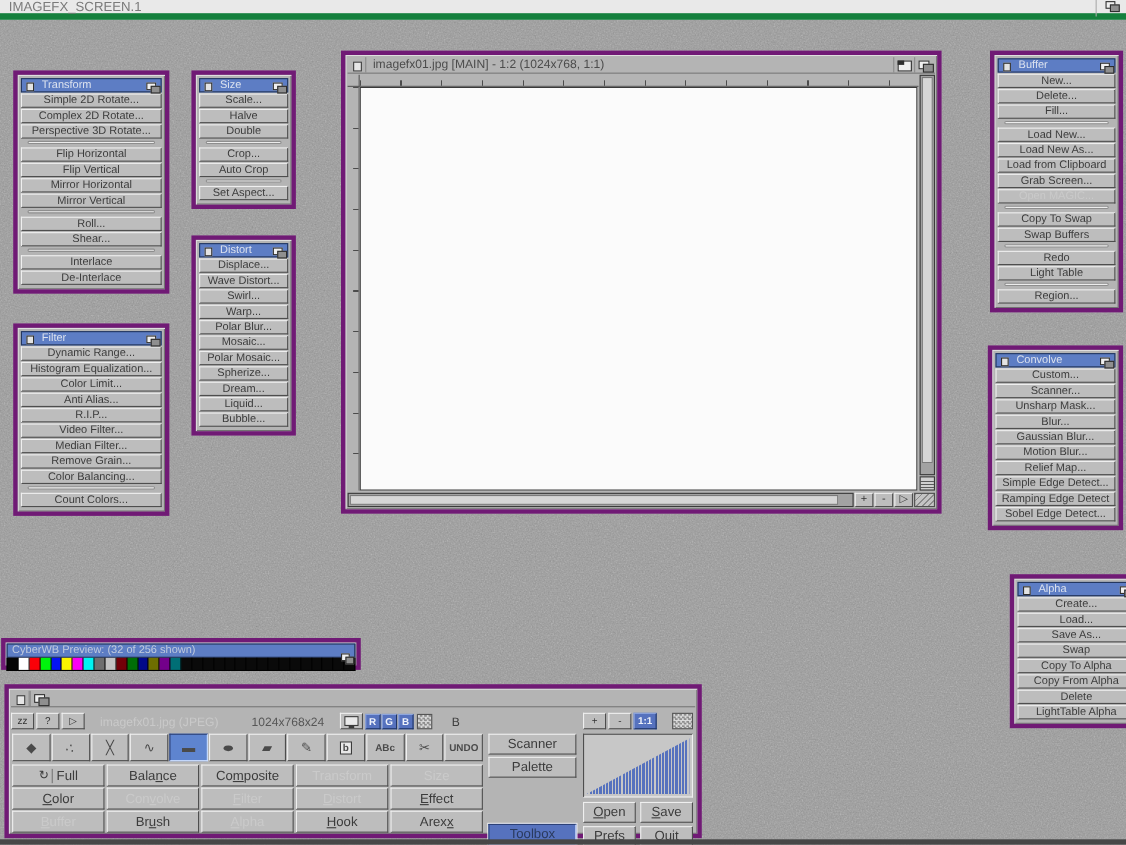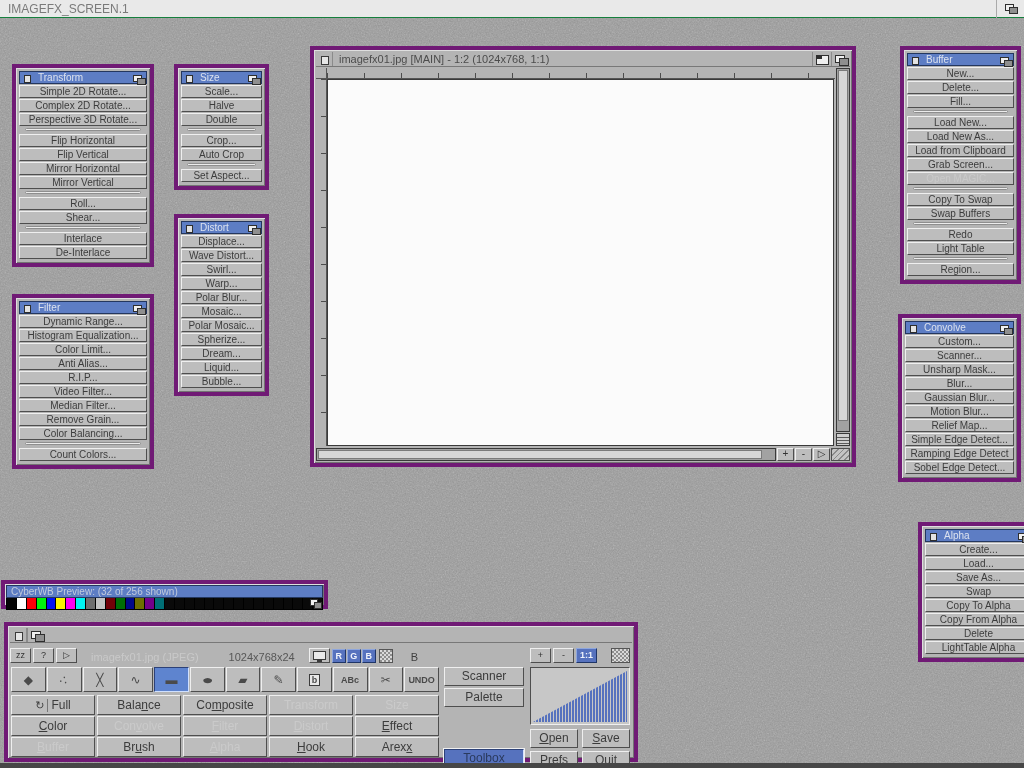--- a/index.html
+++ b/index.html
@@ -2,21 +2,21 @@
 <html><head>
 <meta charset="utf-8">
 <style>
   *{box-sizing:border-box;margin:0;padding:0;}
   html,body{width:1024px;height:768px;overflow:hidden;}
   body{position:relative;background:#9b9b9b;font-family:"Liberation Sans",sans-serif;}
   .bgsvg{position:absolute;left:0;top:0;z-index:0;}
 
   
   .screenbar{position:absolute;left:0;top:0;width:1024px;height:18px;background:#e9e9e9;
-    border-bottom:1px solid #15803d;z-index:6;display:flex;align-items:center;
+    border-bottom:6px solid #15803d;z-index:6;display:flex;align-items:center;
     color:#7a7a7a;font-size:12px;padding-left:8px;}
   .sdepth{margin-left:auto;width:28px;height:18px;border-left:1px solid #aaa;position:relative;}
   .botstrip{position:absolute;left:0;top:763px;width:1024px;height:5px;background:#474747;z-index:5;}
 
   
   .toolwin{position:absolute;background:#b4b4b4;border:4px solid #701a75;
     box-shadow:inset 1px 1px 0 #dedede, inset -1px -1px 0 #737373;padding:3px;z-index:2;}
   .twtitle{height:13px;display:flex;align-items:flex-start;margin-bottom:1px;
     border:1px solid #24375f;background:#5d7dc4;}
   .closeg{width:14px;background:#b4b4b4;border-right:1px solid #24375f;position:relative;}
@@ -73,21 +73,21 @@
   .hrow{position:absolute;left:0;right:0;bottom:0;height:13px;display:flex;gap:1px;align-items:stretch;}
   .htrack{flex:1;background:#a2a2a2;border:1px solid #3a3a3a;position:relative;}
   .hknob{position:absolute;left:1px;top:1px;bottom:1px;width:97%;background:#d6d6d6;border:1px solid #7a7a7a;}
   .sbtn{width:17px;background:#bdbdbd;border:1px solid;border-color:#efefef #4e4e4e #4e4e4e #efefef;
     font-size:10px;line-height:10px;text-align:center;color:#333;}
   .resize{width:19px;border:1px solid #4e4e4e;
     background:repeating-linear-gradient(135deg,#8a8a8a 0 1px,#c4c4c4 1px 4px);}
 
   
   #palwin{left:1px;top:580px;width:327px;height:29px;padding:1px;}
-  .paltitle{height:13px;display:flex;align-items:flex-end;background:#5d7dc4;border:1px solid #24375f;}
+  .paltitle{height:13px;display:flex;align-items:center;background:#5d7dc4;border:1px solid #24375f;}
   .pallabel{flex:1;color:#c2cbdd;font-size:10px;line-height:11px;padding-left:4px;white-space:nowrap;overflow:hidden;}
   .paldepth{width:15px;background:#b4b4b4;border-left:1px solid #24375f;position:relative;}
   .paldepth::before{content:"";position:absolute;left:2px;top:2px;width:6px;height:5px;border:1px solid #2e2e2e;background:#f0f0f0;}
   .paldepth::after{content:"";position:absolute;left:6px;top:5px;width:6px;height:5px;border:1px solid #2e2e2e;background:#8f8f8f;}
   .swatches{display:flex;height:12px;border:1px solid #000;border-top:none;background:#000;}
   .swatch{flex:1;border-right:1px solid #000;}
   .swatch:last-child{border-right:none;}
   .selsw{background-image:repeating-conic-gradient(#000 0 25%,#fff 0 50%);background-size:3px 3px;}
 
   

